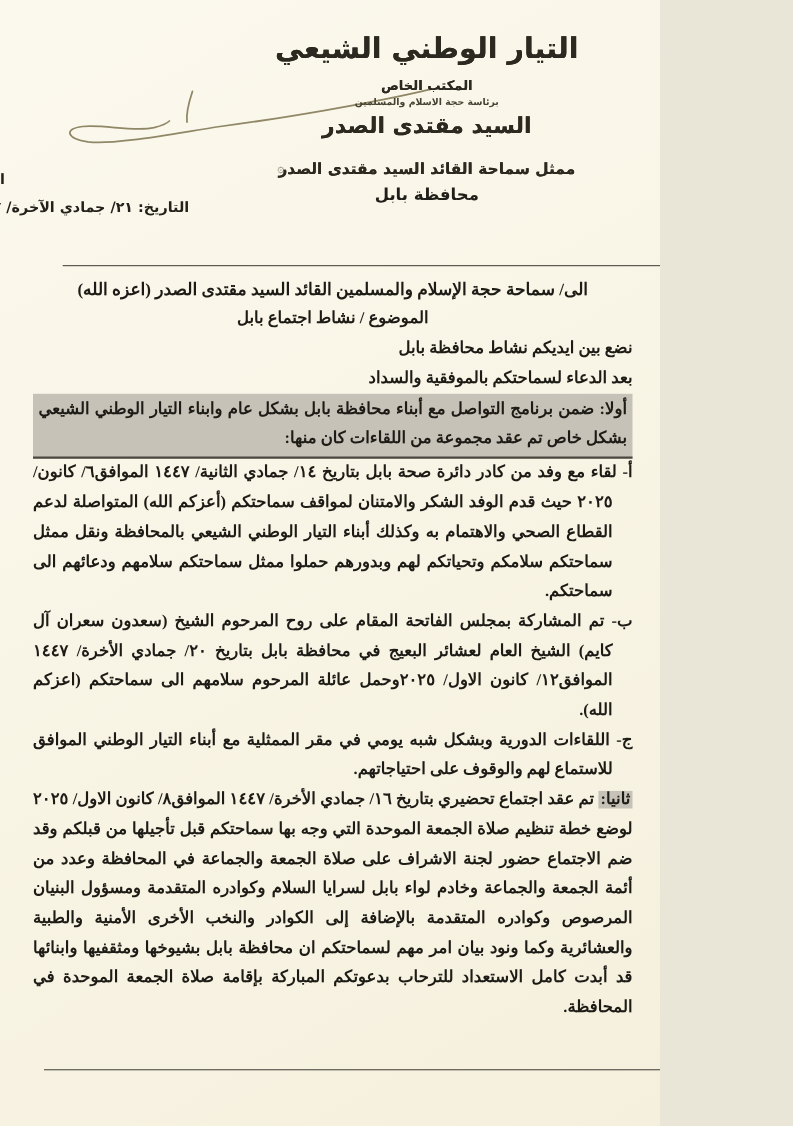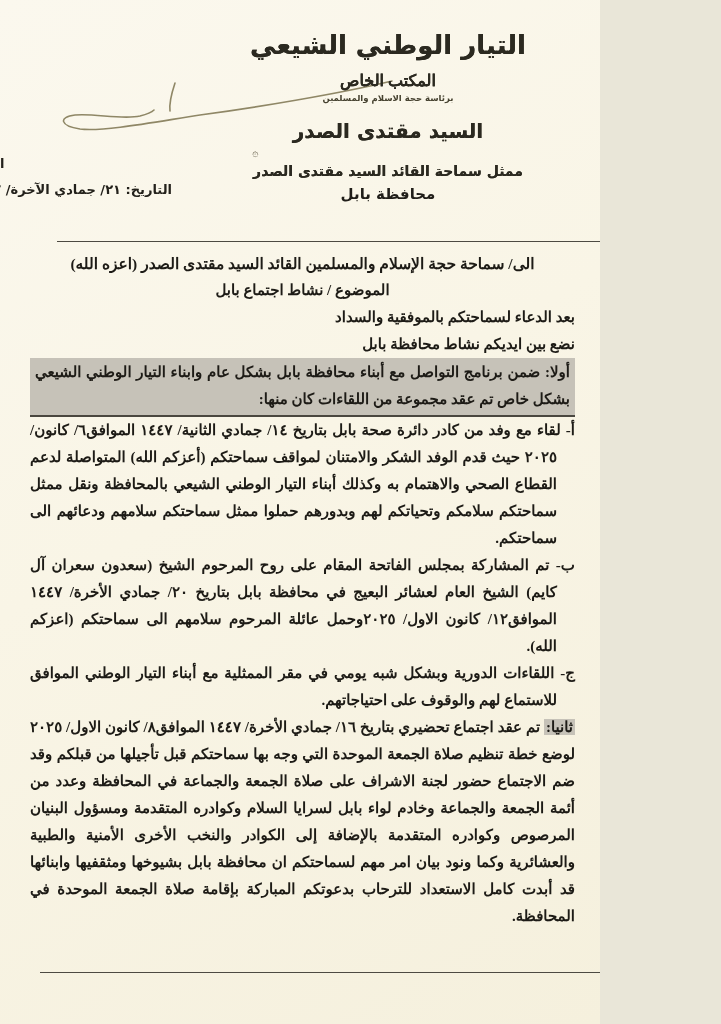--- a/index.html
+++ b/index.html
@@ -5,23 +5,23 @@
   html,body{margin:0;padding:0;background:#e9e6d8;}
   .page{
     position:relative;width:600px;height:1024px;overflow:hidden;
     background:linear-gradient(150deg,#fbf8ee 0%,#f9f5e6 45%,#f5f0dd 100%);
     font-family:"DejaVu Sans",sans-serif;color:#201e19;
   }
   
   .letterhead{position:absolute;top:30px;left:238px;width:300px;text-align:center;direction:rtl;}
   .calli{color:#2b2920;text-shadow:0 0 .5px #2b2920;}
   .org-title{font-size:26px;font-weight:bold;letter-spacing:-1px;line-height:1.2;}
-  .office{font-size:16px;font-weight:bold;margin-top:11px;line-height:1.1;font-family:Liberation Serif, serif;}
+  .office{font-size:12px;font-weight:bold;margin-top:11px;line-height:1.1;}
   .office-sub{font-size:8.5px;font-weight:bold;margin-top:3px;color:#45412f;}
-  .leader{font-size:20px;font-weight:bold;margin-top:17px;line-height:1.15;}
+  .leader{font-size:20px;font-weight:bold;margin-top:5px;line-height:1.15;}
   .rep{font-size:14px;font-weight:bold;margin-top:20px;line-height:1.2;}
   .province{font-size:15px;font-weight:bold;margin-top:5px;}
   .honorific{position:absolute;top:146px;left:252px;font-size:11px;color:#6a6450;}
   
   .signature{position:absolute;left:48px;top:72px;pointer-events:none;}
   
   .meta{
     position:absolute;top:151px;right:404px;width:240px;
     direction:rtl;text-align:left;font-size:13px;font-weight:bold;
     line-height:26px;white-space:nowrap;color:#23211b;
@@ -74,22 +74,22 @@
   <div class="meta">
     <div>العدد: ٨</div>
     <div>التاريخ: ٢١/ جمادي الآخرة/ ١٤٤٧هـ</div>
   </div>
 
   <div class="rule top-rule"></div>
 
   <div class="body">
     <p class="center to-line">الى/ سماحة حجة الإسلام والمسلمين القائد السيد مقتدى الصدر (اعزه الله)</p>
     <p class="center subject-line">الموضوع / نشاط اجتماع بابل</p>
+    <p class="rightline intro-line">نضع بين ايديكم نشاط محافظة بابل</p>
     <p class="rightline greeting-line">بعد الدعاء لسماحتكم بالموفقية والسداد</p>
-    <p class="rightline intro-line">نضع بين ايديكم نشاط محافظة بابل</p>
     <p class="highlight-block">أولا: ضمن برنامج التواصل مع أبناء محافظة بابل بشكل عام وابناء التيار الوطني الشيعي بشكل خاص تم عقد مجموعة من اللقاءات كان منها:</p>
     <p class="item">أ- لقاء مع وفد من كادر دائرة صحة بابل بتاريخ ١٤/ جمادي الثانية/ ١٤٤٧ الموافق٦/ كانون/ ٢٠٢٥ حيث قدم الوفد الشكر والامتنان لمواقف سماحتكم (أعزكم الله) المتواصلة لدعم القطاع الصحي والاهتمام به وكذلك أبناء التيار الوطني الشيعي بالمحافظة ونقل ممثل سماحتكم سلامكم وتحياتكم لهم وبدورهم حملوا ممثل سماحتكم سلامهم ودعائهم الى سماحتكم.</p>
     <p class="item">ب- تم المشاركة بمجلس الفاتحة المقام على روح المرحوم الشيخ (سعدون سعران آل كايم) الشيخ العام لعشائر البعيج في محافظة بابل بتاريخ ٢٠/ جمادي الأخرة/ ١٤٤٧ الموافق١٢/ كانون الاول/ ٢٠٢٥وحمل عائلة المرحوم سلامهم الى سماحتكم (اعزكم الله).</p>
     <p class="item item-c">ج- اللقاءات الدورية وبشكل شبه يومي في مقر الممثلية مع أبناء التيار الوطني الموافق للاستماع لهم والوقوف على احتياجاتهم.</p>
     <p><span class="highlight-word">ثانيا:</span> <span>تم عقد اجتماع تحضيري بتاريخ ١٦/ جمادي الأخرة/ ١٤٤٧ الموافق٨/ كانون الاول/ ٢٠٢٥ لوضع خطة تنظيم صلاة الجمعة الموحدة التي وجه بها سماحتكم قبل تأجيلها من قبلكم وقد ضم الاجتماع حضور لجنة الاشراف على صلاة الجمعة والجماعة في المحافظة وعدد من أئمة الجمعة والجماعة وخادم لواء بابل لسرايا السلام وكوادره المتقدمة ومسؤول البنيان المرصوص وكوادره المتقدمة بالإضافة إلى الكوادر والنخب الأخرى الأمنية والطبية والعشائرية وكما ونود بيان امر مهم لسماحتكم ان محافظة بابل بشيوخها ومثقفيها وابنائها قد أبدت كامل الاستعداد للترحاب بدعوتكم المباركة بإقامة صلاة الجمعة الموحدة في المحافظة.</span></p>
   </div>
 
   <div class="rule bottom-rule"></div>
 
 </div>

